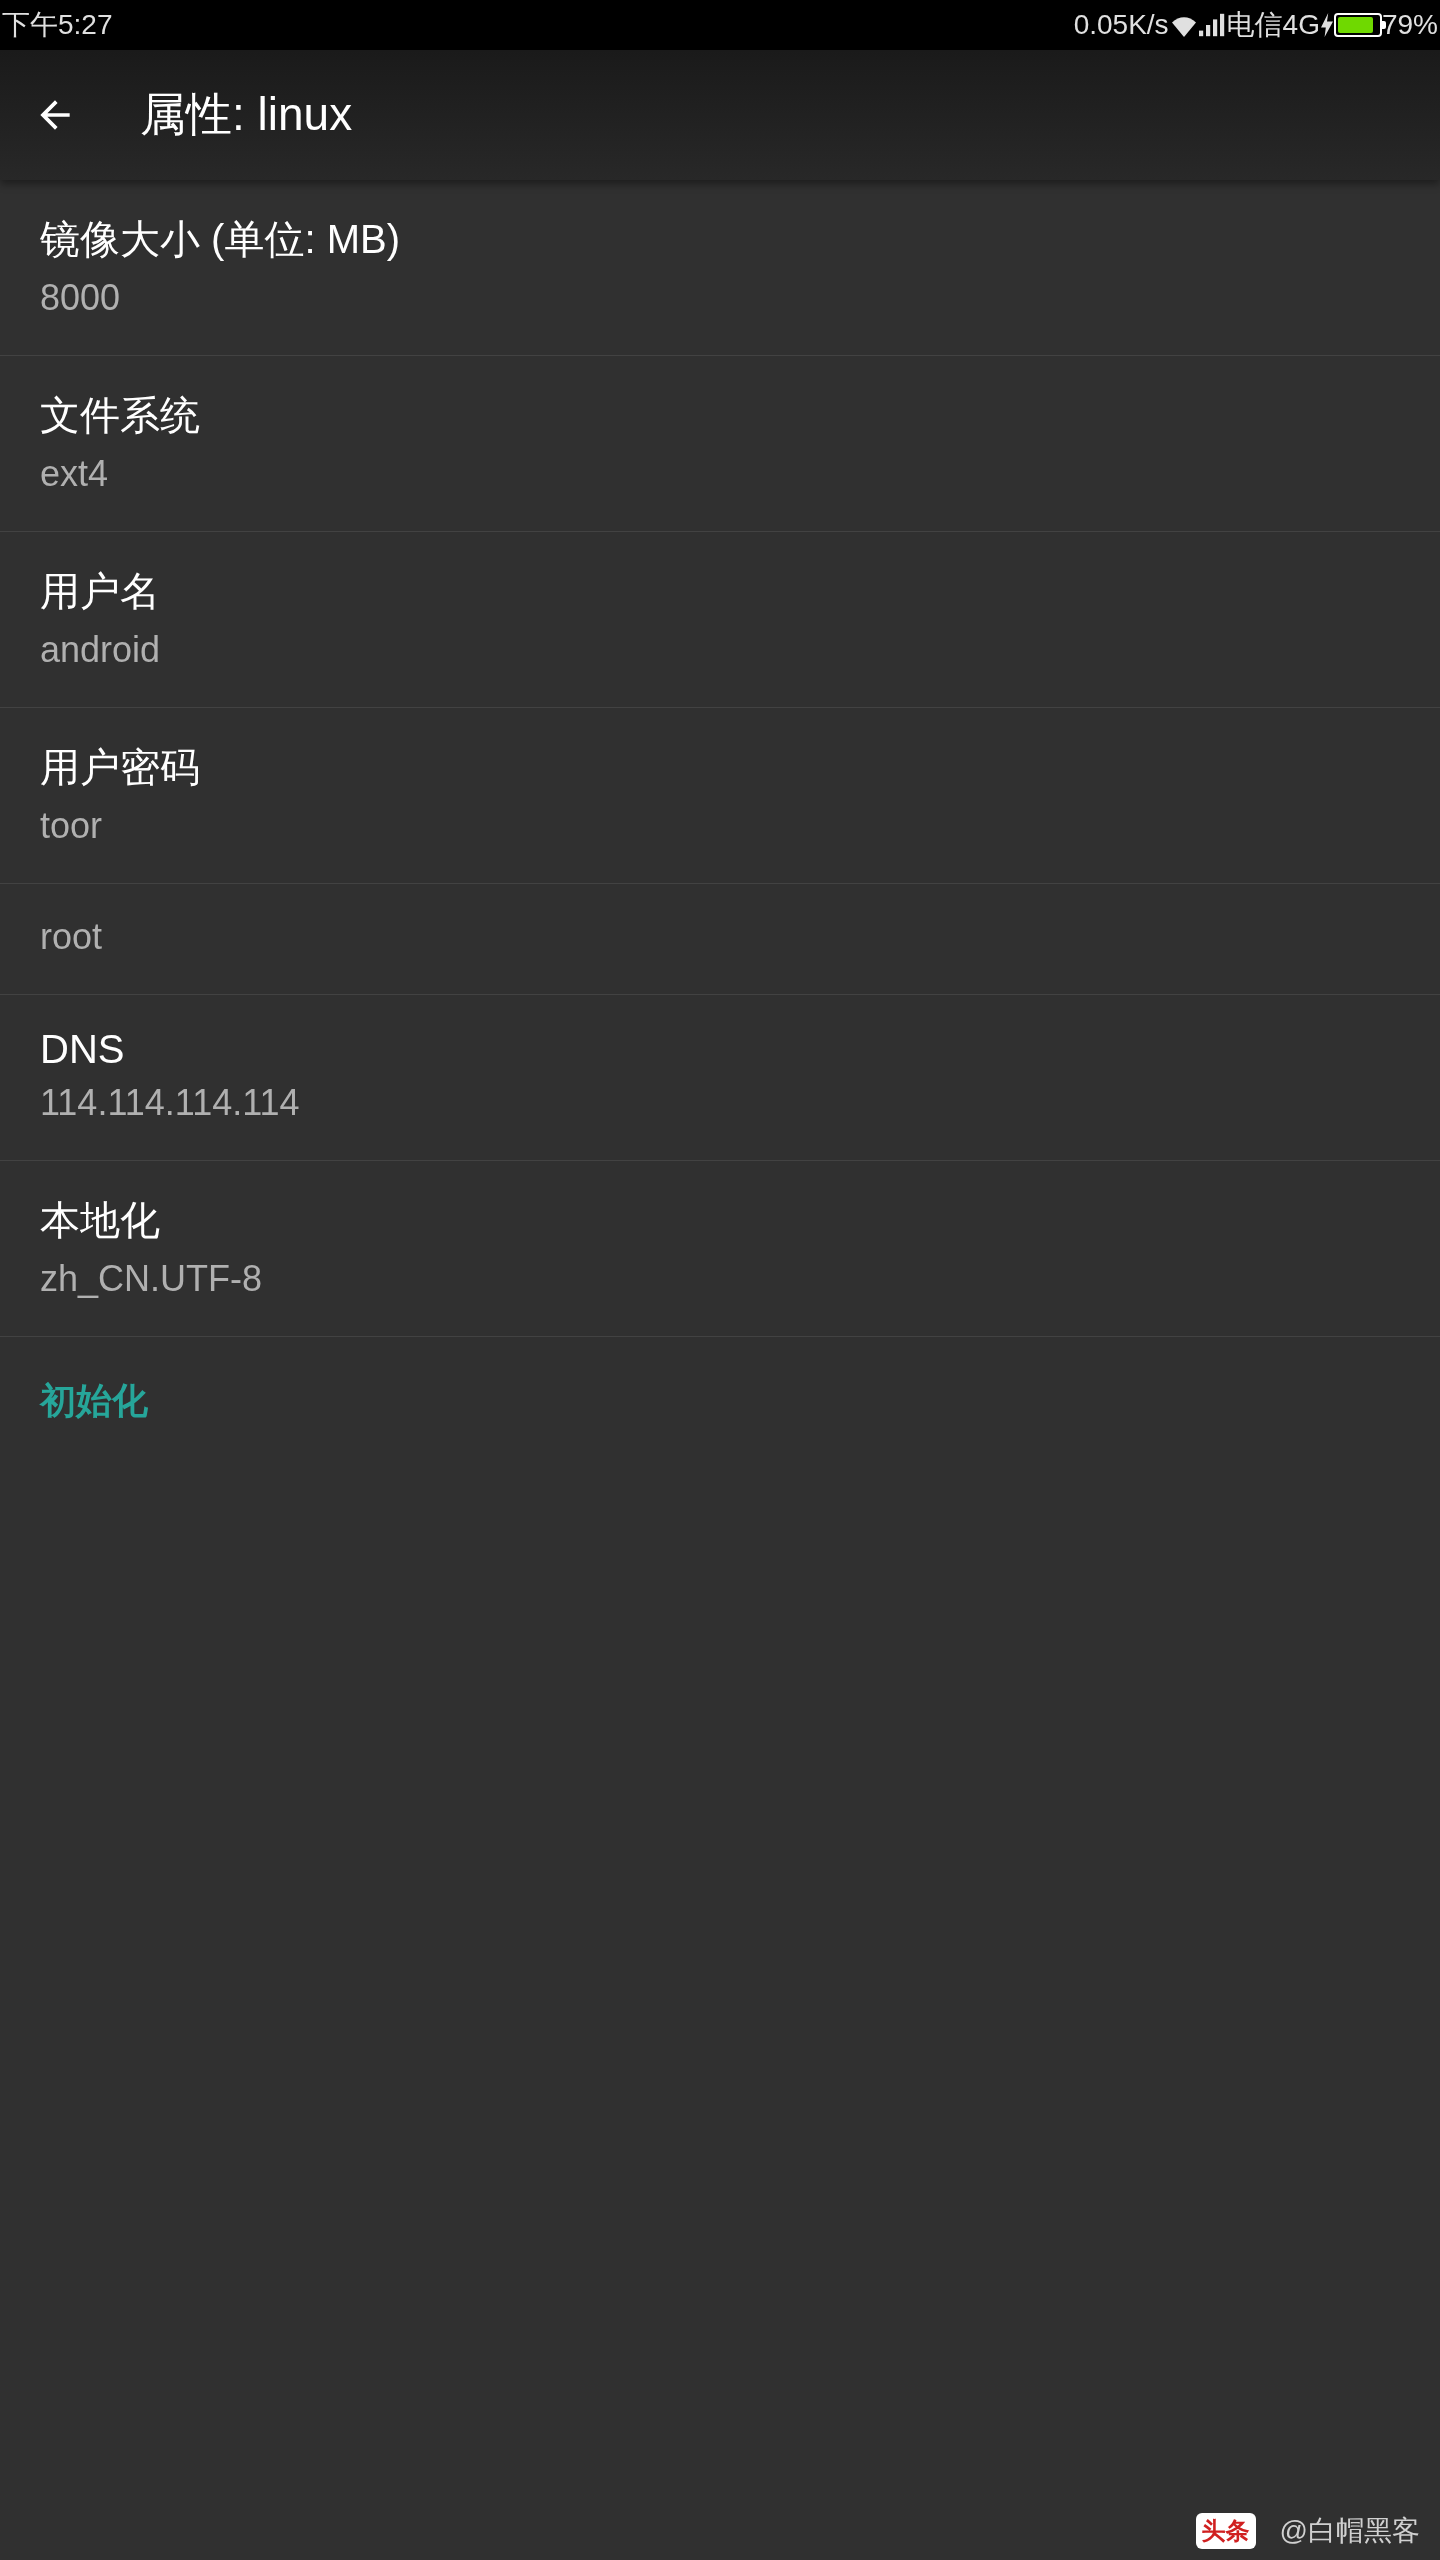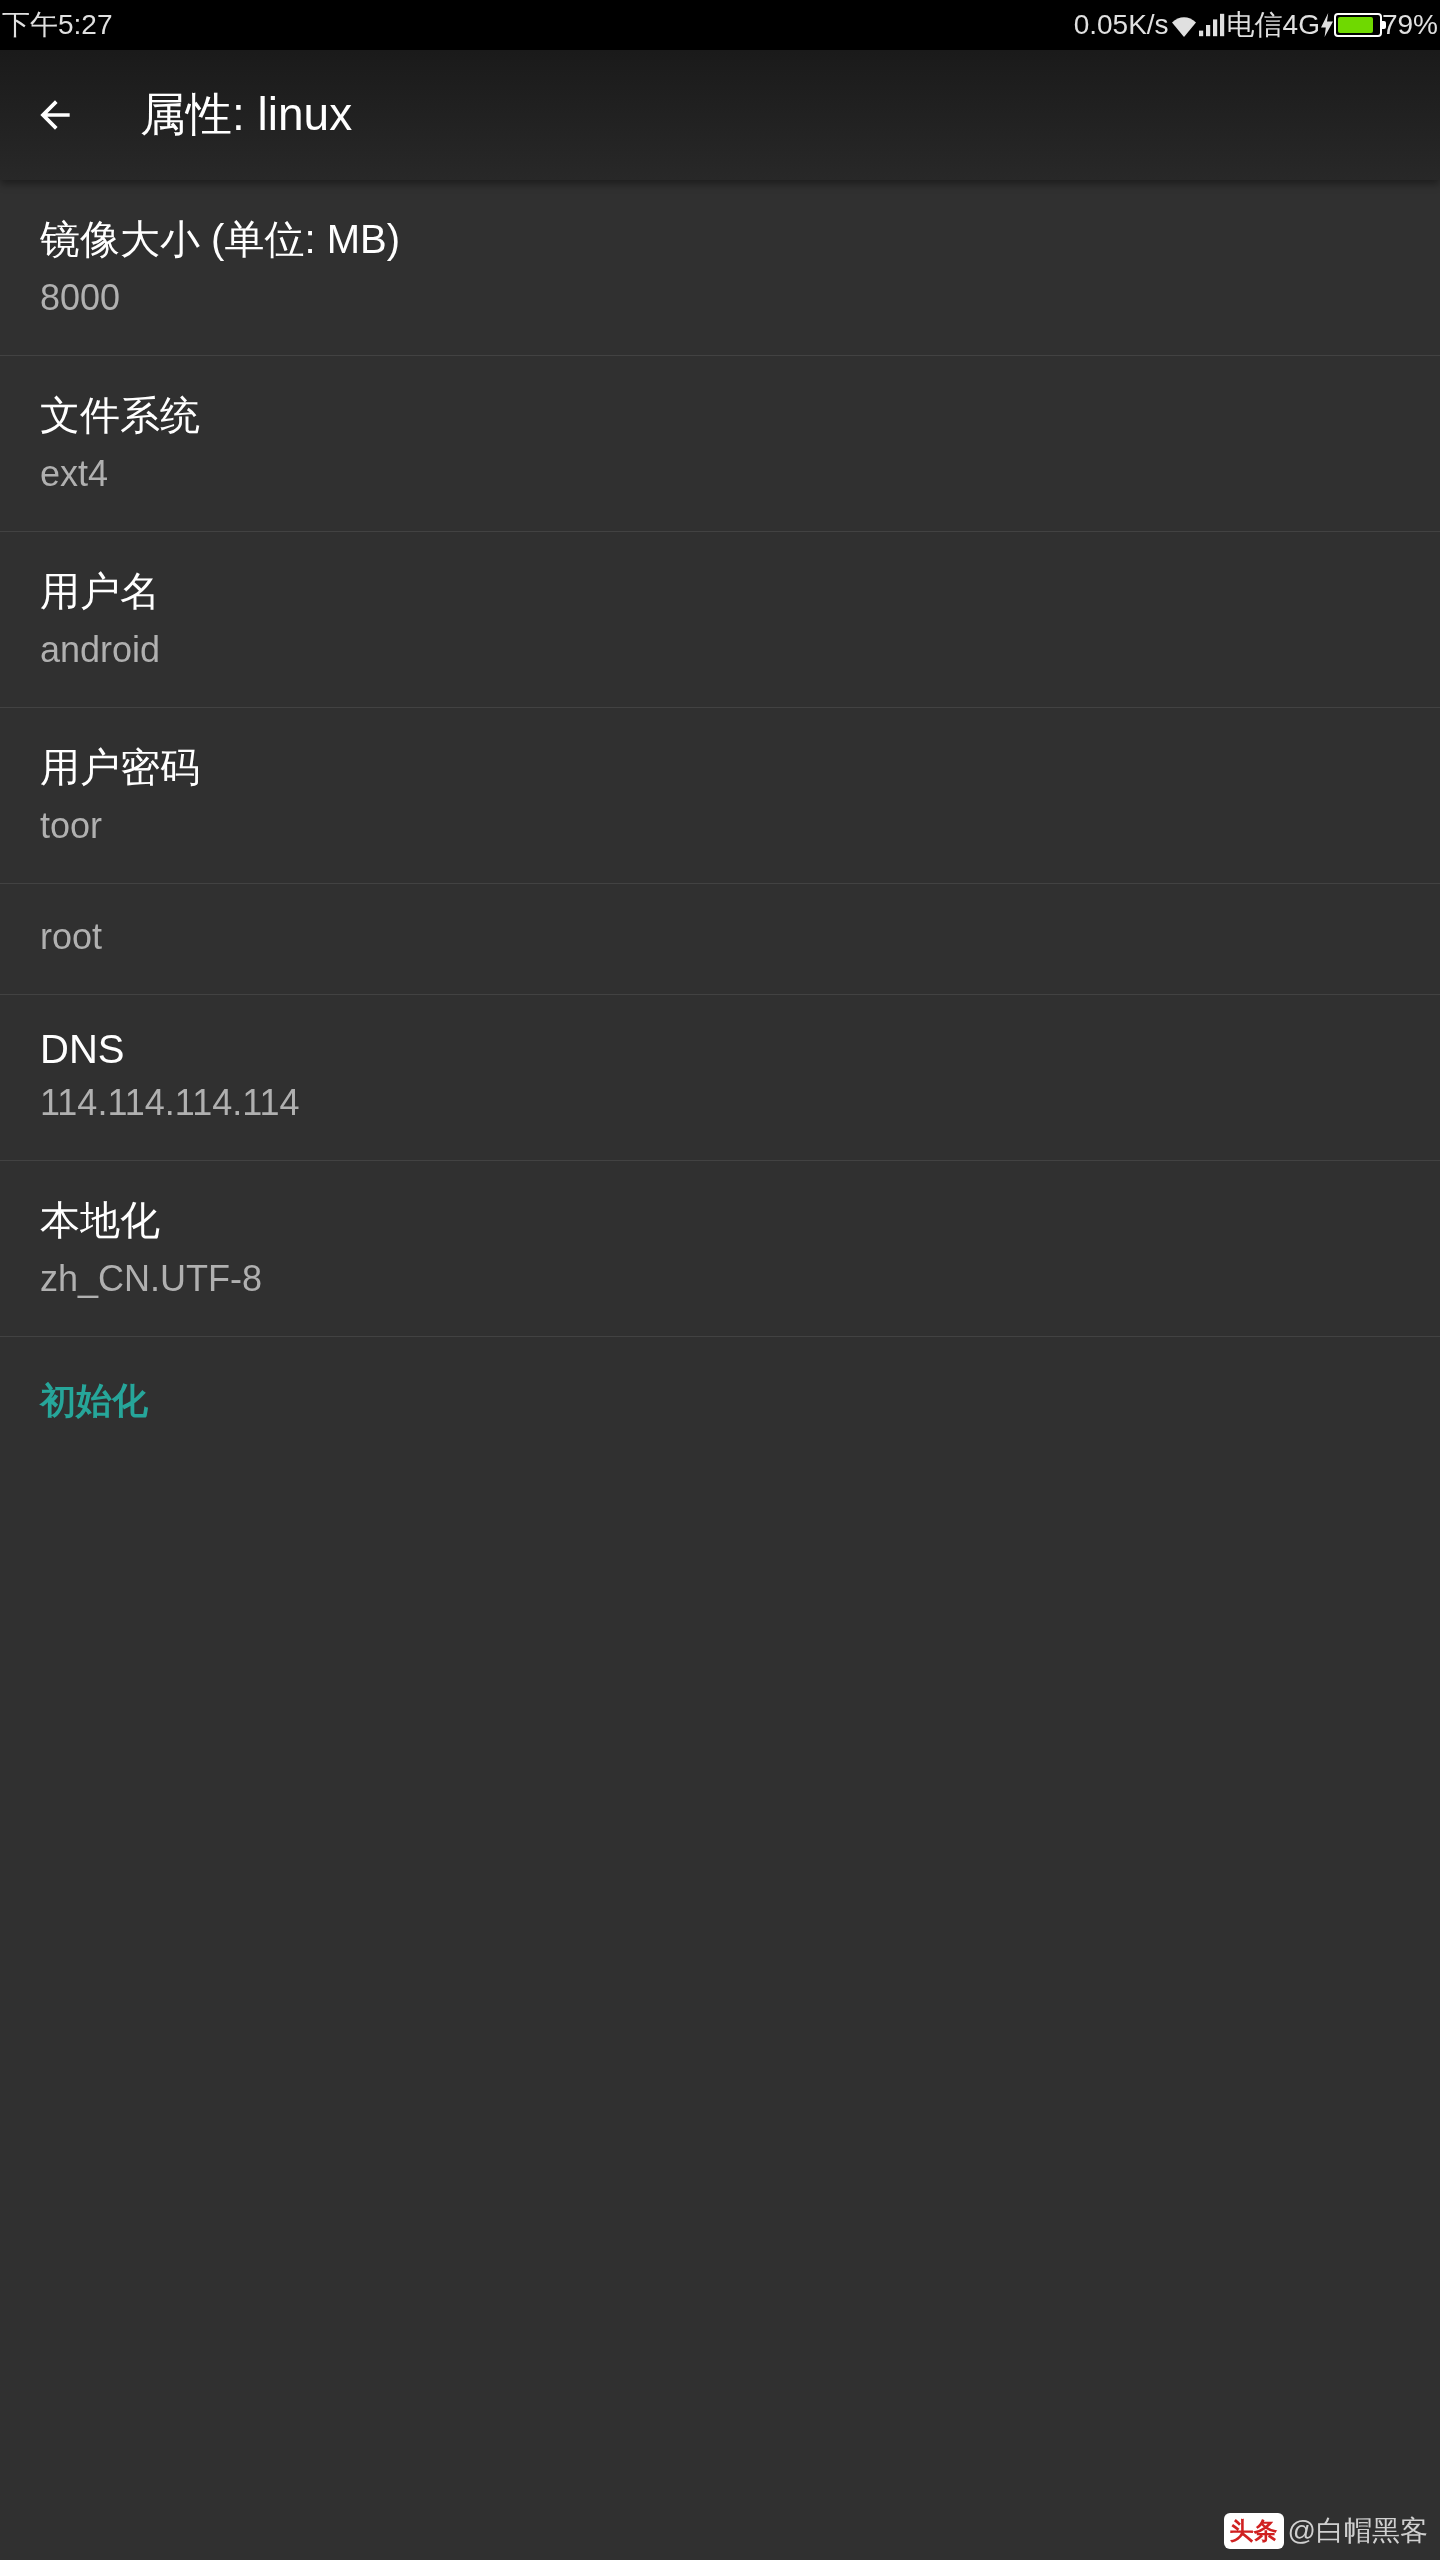--- a/index.html
+++ b/index.html
@@ -112,27 +112,27 @@
       font-weight: 300;
     }
     .section-header {
       padding: 40px 53px 20px 40px;
       font-size: 36px;
       color: #26a69a;
       font-weight: 700;
     }
     .watermark {
       position: absolute;
-      right: 12px;
+      right: 20px;
       bottom: 10px;
       font-size: 28px;
       color: #d0d0d0;
       display: flex;
       align-items: center;
-      gap: 4px;
+      gap: 24px;
     }
     .watermark-logo {
       background: #ffffff;
       color: #d02020;
       border-radius: 6px;
       padding: 2px 6px;
       font-weight: bold;
       font-size: 24px;
     }
   </style>

